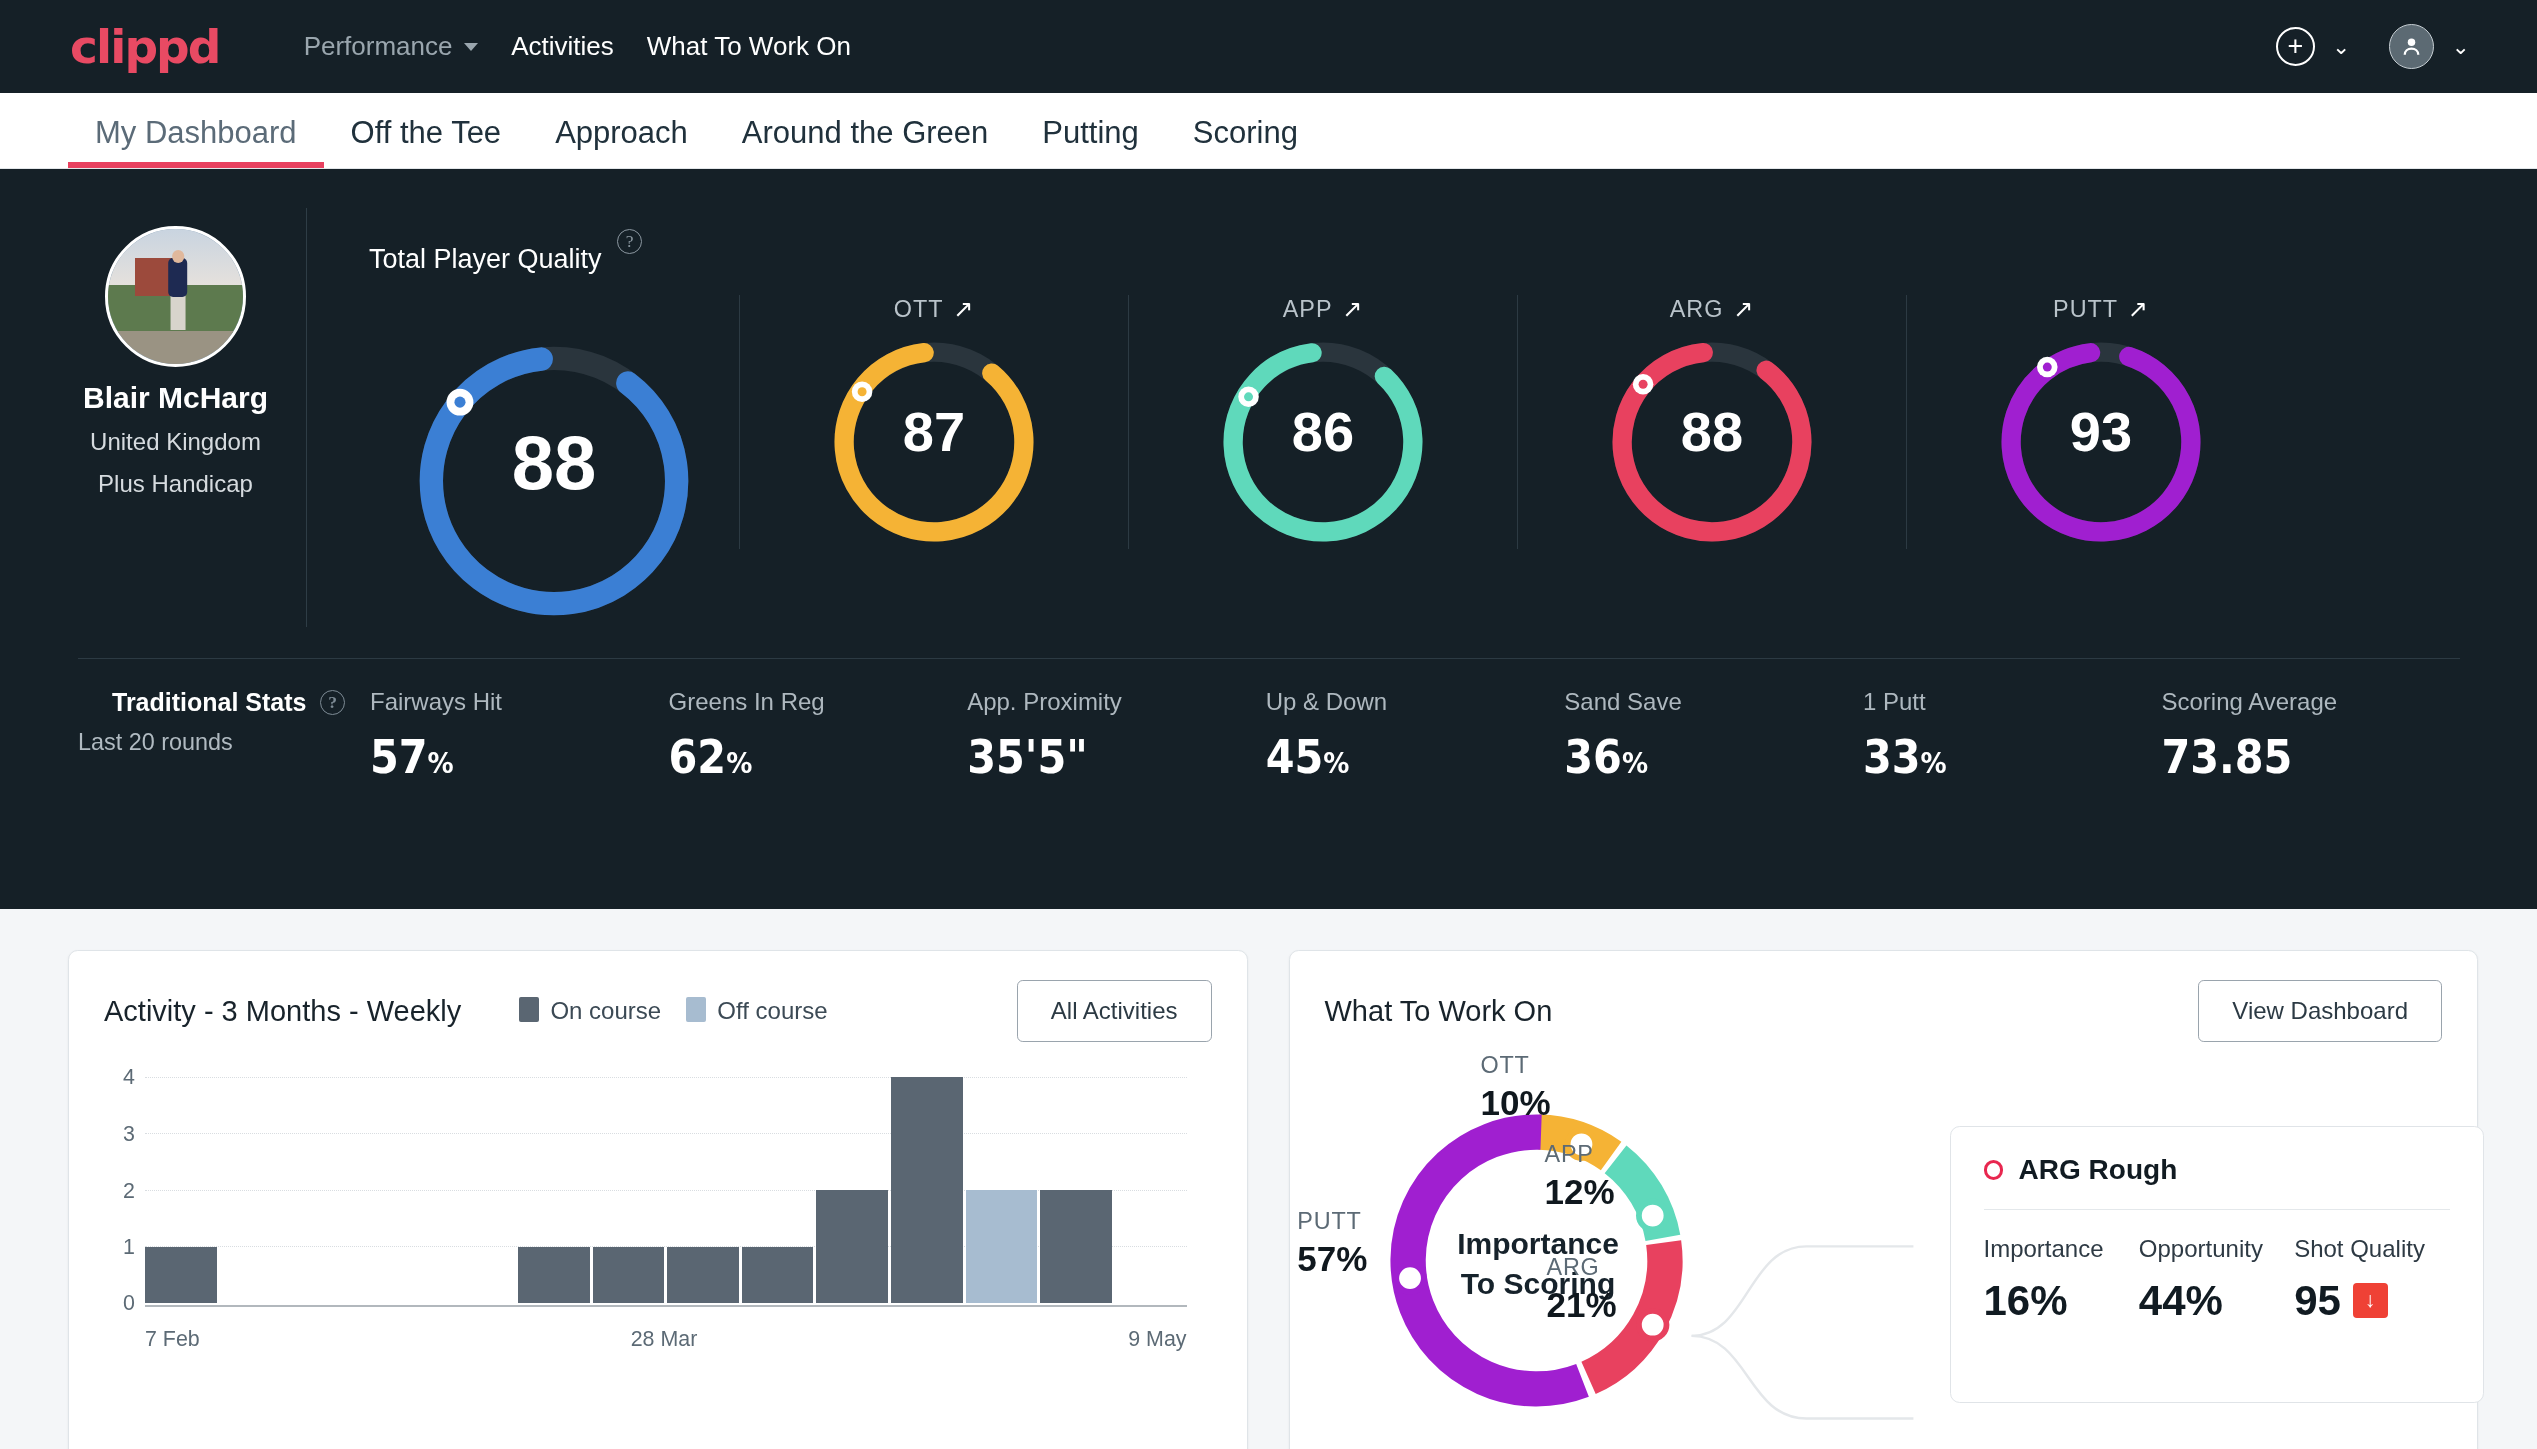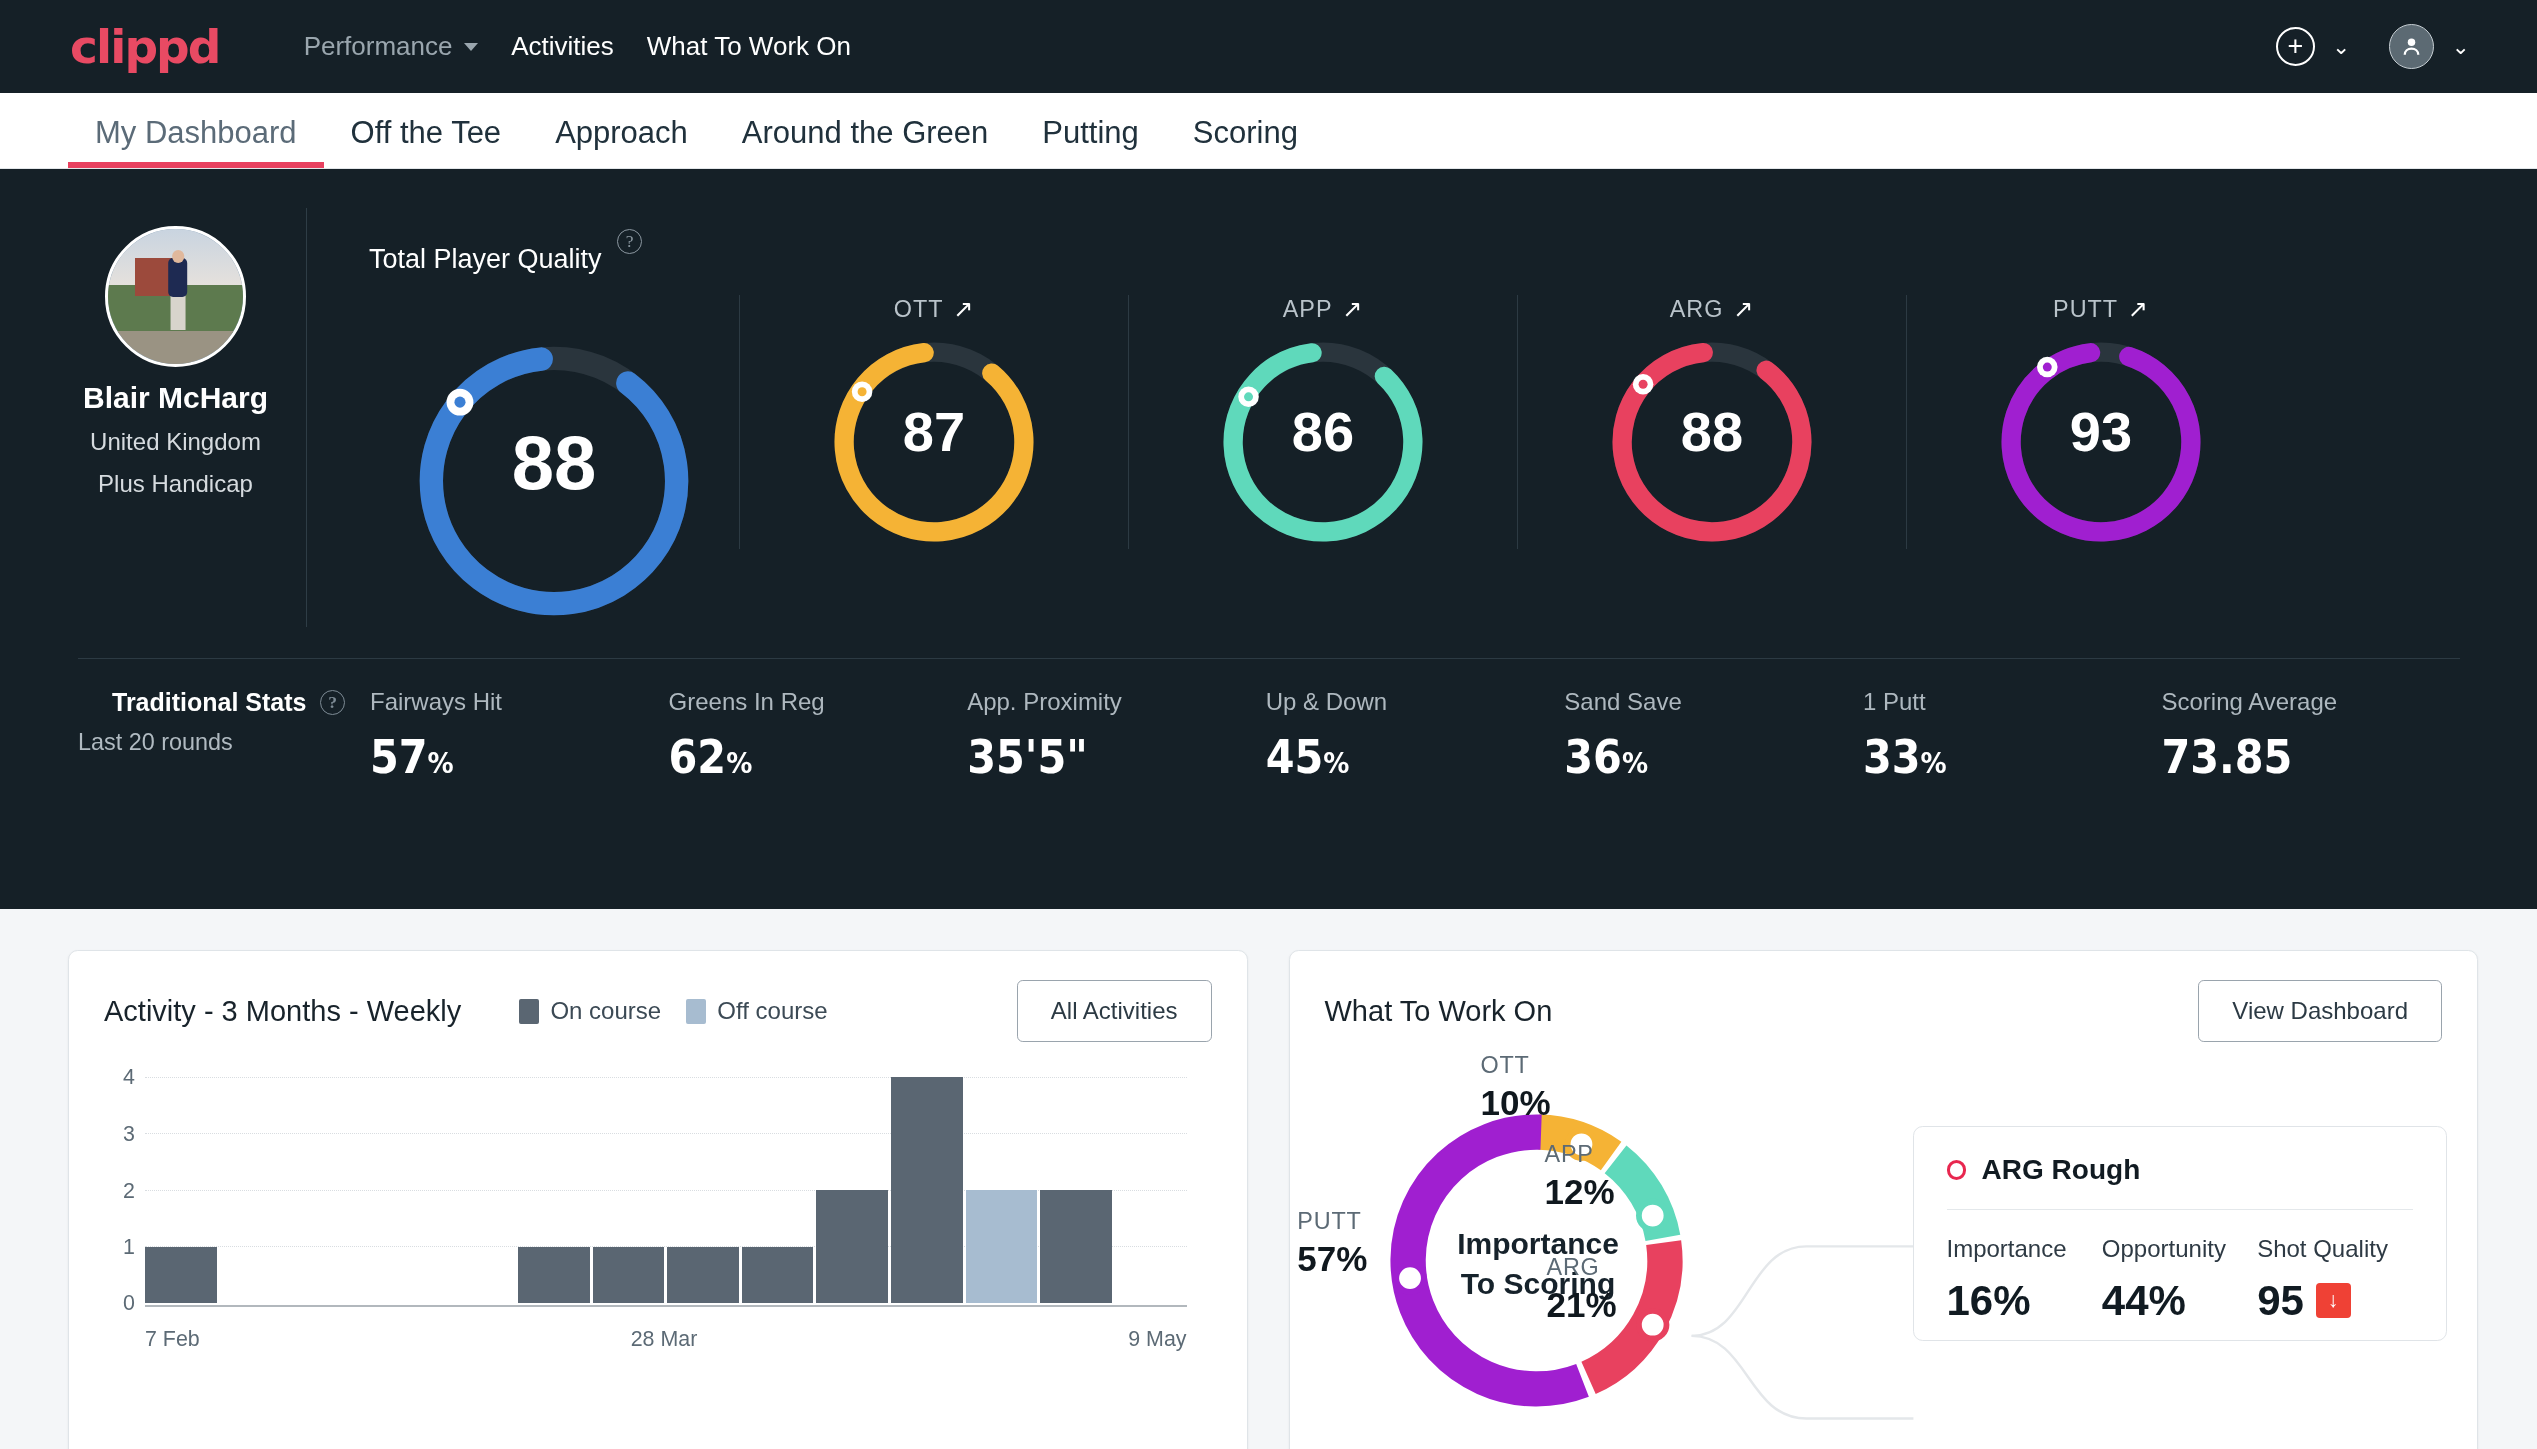--- a/index.html
+++ b/index.html
@@ -196,21 +196,21 @@
   }
   .card.left  { width: 1180px; height: 575px; }
   .card.right { width: 1190px; height: 575px; }
   .card-head {
     display: flex; align-items: center;
     padding: 27px 35px 0 35px;
     height: 93px;
   }
   .card-title { font-size: 29px; color: #18232b; white-space: nowrap; }
   .legend { display: flex; align-items: center; gap: 25px; margin-left: 58px; }
-  .legend-item { display: flex; align-items: center; gap: 11.7px; font-size: 24px; color: #3c4a55; }
+  .legend-item { display: flex; align-items: flex-start; gap: 11.7px; font-size: 24px; color: #3c4a55; }
   .swatch { width: 19.5px; height: 25px; border-radius: 1.9px; }
   .ghost-btn {
     margin-left: auto;
     border: 1px solid #9aa4ad;
     border-radius: 5.8px;
     padding: 15.6px 33px;
     font-size: 24px;
     color: #2c3a44;
     background: #ffffff;
     cursor: pointer;
@@ -257,22 +257,22 @@
     position: absolute; left: 50%; top: 50%;
     transform: translate(-50%,-50%);
     text-align: center; font-size: 30px; font-weight: bold; color: #16222b;
     line-height: 1.35; white-space: nowrap;
   }
   .dlabel { position: absolute; }
   .dlabel .cat { font-size: 23.4px; color: #5c6a75; letter-spacing: 0.8px; }
   .dlabel .pct { font-size: 35px; font-weight: bold; color: #10181e; margin-top: 3.9px; }
 
   .detail-panel {
-    position: absolute; left: 623px; top: 82px;
-    width: 534px; height: 215px;
+    position: absolute; left: 660px; top: 82px;
+    width: 534px; height: 277px;
     border: 1px solid #e0e4e8; border-radius: 9.7px;
     background: #ffffff;
     padding: 27px 33px;
   }
   .dp-head { display: flex; align-items: center; gap: 15.6px; }
   .dp-dot {
     width: 19.5px; height: 19.5px; border-radius: 50%;
     border: 3.9px solid #e8274f; box-sizing: border-box;
   }
   .dp-title { font-size: 28px; font-weight: bold; color: #111b22; }

